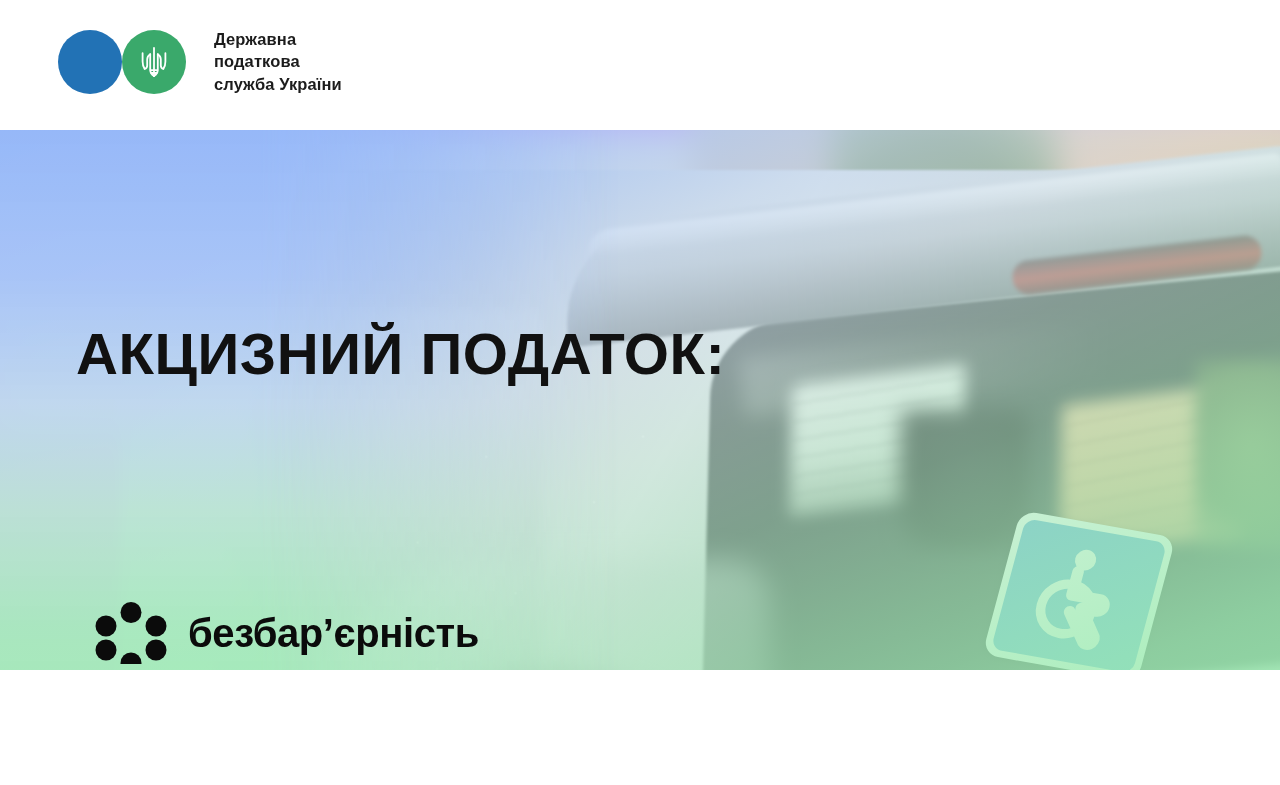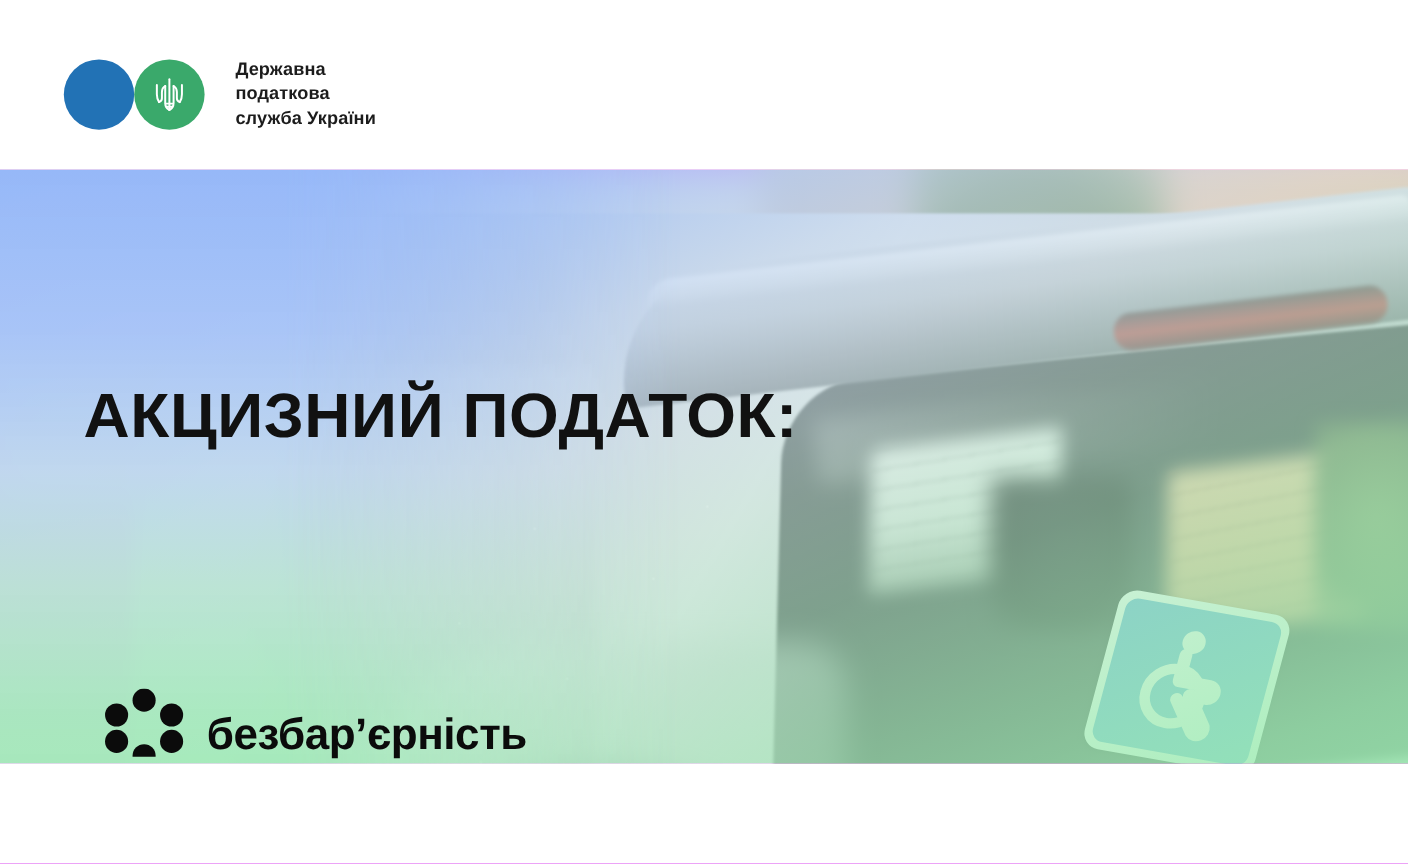--- a/index.html
+++ b/index.html
@@ -10,21 +10,20 @@
   }
   body {
     font-family: "Liberation Sans", "DejaVu Sans", sans-serif;
   }
   #banner {
     position: relative;
     width: 1280px;
     height: 670px;
     overflow: hidden;
     background: #ffffff;
-    margin-top: 24px;
   }
 
   
   #header {
     position: absolute;
     left: 0; top: 0;
     width: 1280px;
     height: 130px;
     background: #ffffff;
     z-index: 60;
@@ -414,21 +413,21 @@
     white-space: pre-line;
     letter-spacing: 0.1px;
   }
 
   
   #bf-logo {
     position: absolute;
     left: 92px;
     top: 472px;
     display: flex;
-    align-items: flex-end;
+    align-items: center;
   }
   #bf-dots { width: 78px; height: 62px; flex: none; display: block; }
   #bf-word {
     margin-left: 18px;
     font-size: 40px;
     font-weight: bold;
     color: #0b0b0b;
     letter-spacing: -0.4px;
     line-height: 1;
   }

